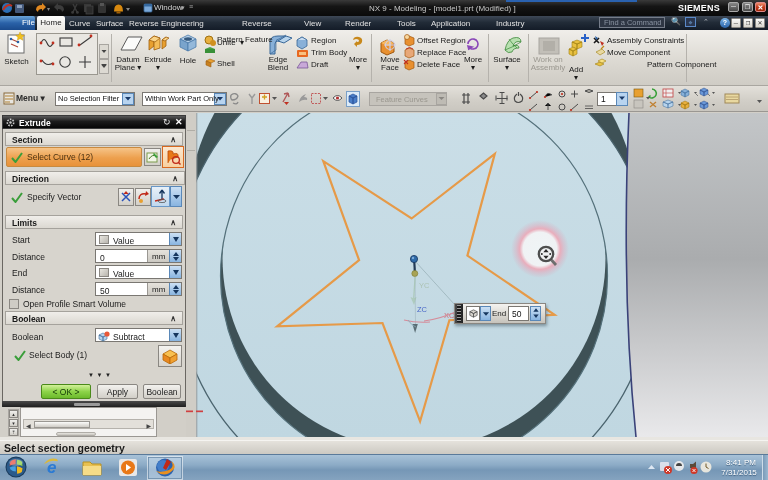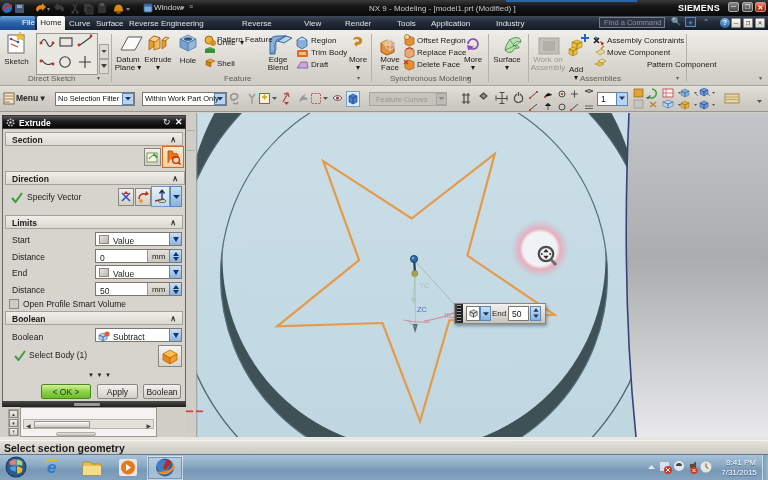--- a/index.html
+++ b/index.html
@@ -205,31 +205,20 @@
   <div style="position:absolute;left:417px;top:18px;">Replace Face</div>
   <div style="position:absolute;left:417px;top:30px;">Delete Face</div>
   <div style="position:absolute;left:459px;top:26px;width:28px;text-align:center;line-height:7.5px;">More<br>▾</div>
   <div style="position:absolute;left:492px;top:26px;width:30px;text-align:center;line-height:7.5px;">Surface<br>▾</div>
   <div style="position:absolute;left:530px;top:26px;width:36px;text-align:center;line-height:7.5px;color:#9a978f;">Work on<br>Assembly</div>
   <div style="position:absolute;left:564px;top:26px;width:24px;text-align:center;line-height:7.5px;margin-top:10px;">Add<br>▾</div>
   <div style="position:absolute;left:607px;top:6px;">Assembly Constraints</div>
   <div style="position:absolute;left:607px;top:18px;">Move Component</div>
   <div style="position:absolute;left:607px;top:30px;margin-left:40px;">Pattern Component</div>
 
-  <div style="position:absolute;left:0;top:44px;width:768px;height:12px;font-size:8px;color:#5f5b55;">
-    <span style="position:absolute;left:28px;">Direct Sketch</span>
-      <span style="position:absolute;left:97px;font-size:6px;">▾</span>
-    <span style="position:absolute;left:224px;">Feature</span>
-      <span style="position:absolute;left:357px;font-size:6px;">▾</span>
-    <span style="position:absolute;left:390px;">Synchronous Modeling</span>
-      <span style="position:absolute;left:467px;font-size:6px;">▾</span>
-    <span style="position:absolute;left:580px;">Assemblies</span>
-      <span style="position:absolute;left:676px;font-size:6px;">▾</span>
-    <span style="position:absolute;left:759px;font-size:6px;">▾</span>
-  </div>
 </div>
 
 <div class="abs" id="borderbar" style="left:0;top:86px;width:768px;height:26px;background:linear-gradient(#e3e0da,#d2cfc8 55%,#c9c6bf);border-bottom:1px solid #9a9792;">
   <svg style="position:absolute;left:0;top:0" width="768" height="26" viewBox="0 0 768 26">
 
     <rect x="4" y="7" width="10" height="11" fill="#e8e6e0" stroke="#8a6a3a"></rect>
       <path d="M5 10 h8 M5 13 h8 M5 16 h5" stroke="#b08030" stroke-width="1"></path>
 
     <rect x="55.5" y="6.5" width="79" height="13" fill="#fff" stroke="#7a7772"></rect>
       <rect x="122.5" y="7.5" width="11" height="11" fill="#b8d4f0" stroke="#5a88b8"></rect>
@@ -418,20 +407,26 @@
         <circle cx="5.5" cy="5.5" r="3.2" fill="none" stroke="#c8c8c8" stroke-width="1.6" stroke-dasharray="1.6 1.2"></circle>
         <circle cx="5.5" cy="5.5" r="1.2" fill="#c8c8c8"></circle>
       </svg>
     <span style="position:absolute;left:16px;top:2px;color:#fff;font-weight:bold;">Extrude</span>
     <span style="position:absolute;left:160px;top:1px;color:#eee;font-size:9px;">↻</span>
     <span style="position:absolute;left:172px;top:1px;color:#fff;font-size:9px;font-weight:bold;">✕</span>
   </div>
 
   <div class="ghead" style="position:absolute;left:2px;top:16px;width:178px;">Section</div>
 
+  <div style="position:absolute;left:3px;top:31px;width:136px;height:20px;background:linear-gradient(#f6c488,#eda04e 55%,#e8923a);border:1px solid #c88a40;border-radius:2px;">
+    <svg style="position:absolute;left:4px;top:4px" width="12" height="11" viewBox="0 0 12 11">
+        <path d="M1 6 l3.5 4 L11 1" stroke="#3a9e3a" stroke-width="2.0" fill="none"></path>
+      </svg>
+    <span style="position:absolute;left:20px;top:4px;color:#4a3010;">Select Curve (12)</span>
+  </div>
   <div style="position:absolute;left:141px;top:32px;width:17px;height:18px;background:linear-gradient(#f0efec,#d2cfc8);border:1px solid #8a8782;">
     <svg style="position:absolute;left:1px;top:2px" width="13" height="13" viewBox="0 0 13 13">
         <rect x="1" y="2" width="10" height="9" fill="#f2f6e8" stroke="#7a9a4a"></rect>
         <path d="M3 8 q3 -5 7 -3" stroke="#4a7a2a" stroke-width="1" fill="none"></path>
         <path d="M8 2 l4 4 -2 1 -3 -4 z" fill="#3aa03a"></path>
       </svg>
   </div>
   <div style="position:absolute;left:159px;top:30px;width:22px;height:22px;background:linear-gradient(#fce8d0,#f8d0a0);border:1.5px solid #d86820;">
     <svg style="position:absolute;left:2px;top:2px" width="16" height="16" viewBox="0 0 16 16">
         <path d="M3 14 L3 2 q6 -1 5 3 q6 -2 5 3 l-7 2" fill="#e87818" stroke="#b84808" stroke-width="0.8"></path>

